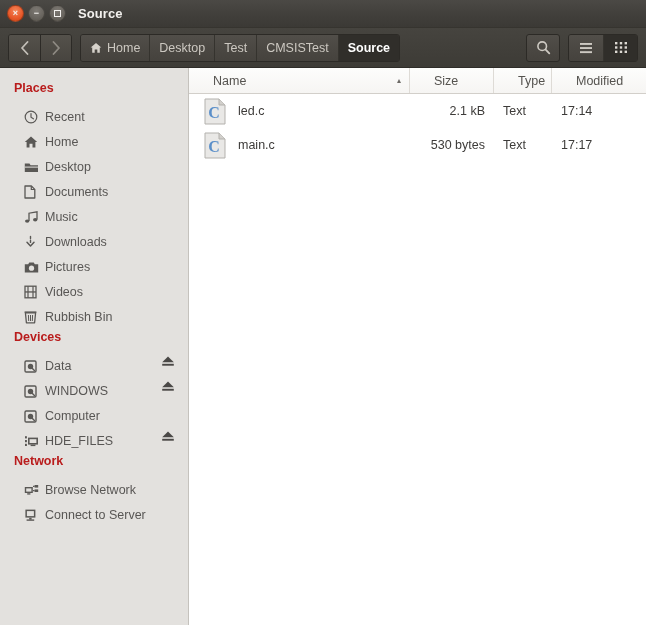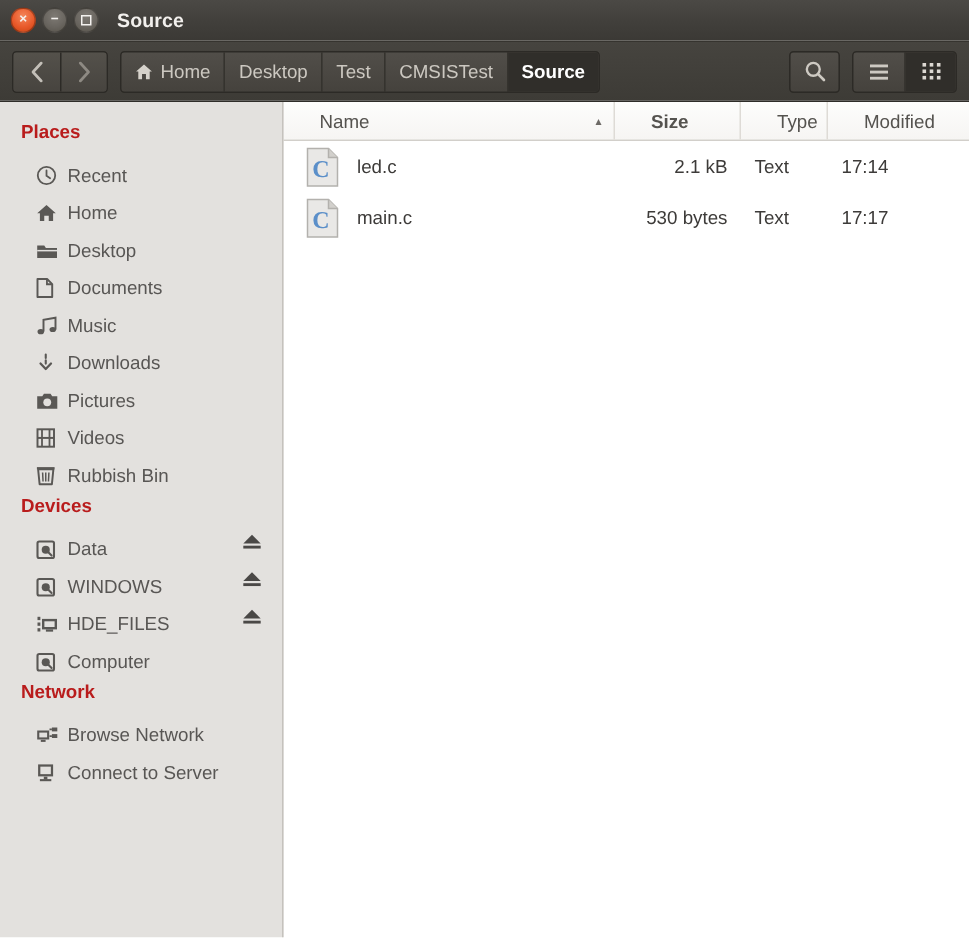--- a/index.html
+++ b/index.html
@@ -184,21 +184,21 @@
     position: relative;
     cursor: pointer;
     white-space: nowrap;
   }
   .col:last-child { border-right: none; }
   .col .sortarrow {
     position: absolute; right: 8px;
     font-size: 8px; color: #6d6a66;
   }
   .col-name { width: 221px; flex: 0 0 221px; }
-  .col-size { width: 84px; flex: 0 0 84px; font-weight: bold; }
+  .col-size { width: 84px; flex: 0 0 84px; }
   .col-type { width: 58px; flex: 0 0 58px; }
   .col-mod  { flex: 1 1 auto; }
 
   .rows { flex: 1 1 auto; overflow: hidden; }
   .row {
     display: flex; align-items: center;
     height: 34px;
     font-size: 12.5px; color: #3d3b39;
     cursor: pointer;
   }
@@ -433,47 +433,47 @@
         <span class="eject">
           <svg width="14" height="12" viewBox="0 0 14 12">
             <path d="M7 1.5 L12.8 7.3 L1.2 7.3 Z" fill="#4a4846"></path>
             <rect x="1.2" y="8.8" width="11.6" height="1.9" fill="#4a4846"></rect>
           </svg>
         </span>
       </div>
 
       <div class="side-item">
         <span class="sico">
+          <svg width="13" height="13" viewBox="0 0 13 13">
+            <rect x="1" y="1" width="11" height="11" rx="1.2" fill="none" stroke="#5a5855" stroke-width="1.4"></rect>
+            <circle cx="6.5" cy="6.5" r="2.7" fill="#5a5855"></circle>
+            <path d="M6.5 6.5 L10.4 10.4" stroke="#5a5855" stroke-width="1.4" stroke-linecap="round"></path>
+          </svg>
+        </span>
+        <span class="slabel">Computer</span>
+      </div>
+
+      <div class="side-item">
+        <span class="sico">
           <svg width="15" height="14" viewBox="0 0 15 14">
             <rect x="4" y="3.6" width="10" height="7" fill="#5a5855"></rect>
             <rect x="5.6" y="5.2" width="6.8" height="3.8" fill="#e3e1de"></rect>
             <rect x="6.6" y="10.6" width="4.8" height="1.5" fill="#5a5855"></rect>
             <rect x="1" y="2.2" width="1.9" height="2.2" fill="#5a5855"></rect>
             <rect x="1" y="6" width="1.9" height="2.2" fill="#5a5855"></rect>
             <rect x="1" y="9.8" width="1.9" height="2.2" fill="#5a5855"></rect>
           </svg>
         </span>
         <span class="slabel">HDE_FILES</span>
         <span class="eject">
           <svg width="14" height="12" viewBox="0 0 14 12">
             <path d="M7 1.5 L12.8 7.3 L1.2 7.3 Z" fill="#4a4846"></path>
             <rect x="1.2" y="8.8" width="11.6" height="1.9" fill="#4a4846"></rect>
           </svg>
         </span>
-      </div>
-
-      <div class="side-item">
-        <span class="sico">
-          <svg width="13" height="13" viewBox="0 0 13 13">
-            <rect x="1" y="1" width="11" height="11" rx="1.2" fill="none" stroke="#5a5855" stroke-width="1.4"></rect>
-            <circle cx="6.5" cy="6.5" r="2.7" fill="#5a5855"></circle>
-            <path d="M6.5 6.5 L10.4 10.4" stroke="#5a5855" stroke-width="1.4" stroke-linecap="round"></path>
-          </svg>
-        </span>
-        <span class="slabel">Computer</span>
       </div>
 
       <div class="sec-head">Network</div>
 
       <div class="side-item">
         <span class="sico">
           <svg width="15" height="14" viewBox="0 0 15 14">
             <rect x="0.8" y="4" width="8" height="6" fill="#5a5855"></rect>
             <rect x="2.2" y="5.4" width="5.2" height="3.2" fill="#e3e1de"></rect>
             <rect x="3.2" y="10.2" width="3.2" height="1.4" fill="#5a5855"></rect>

